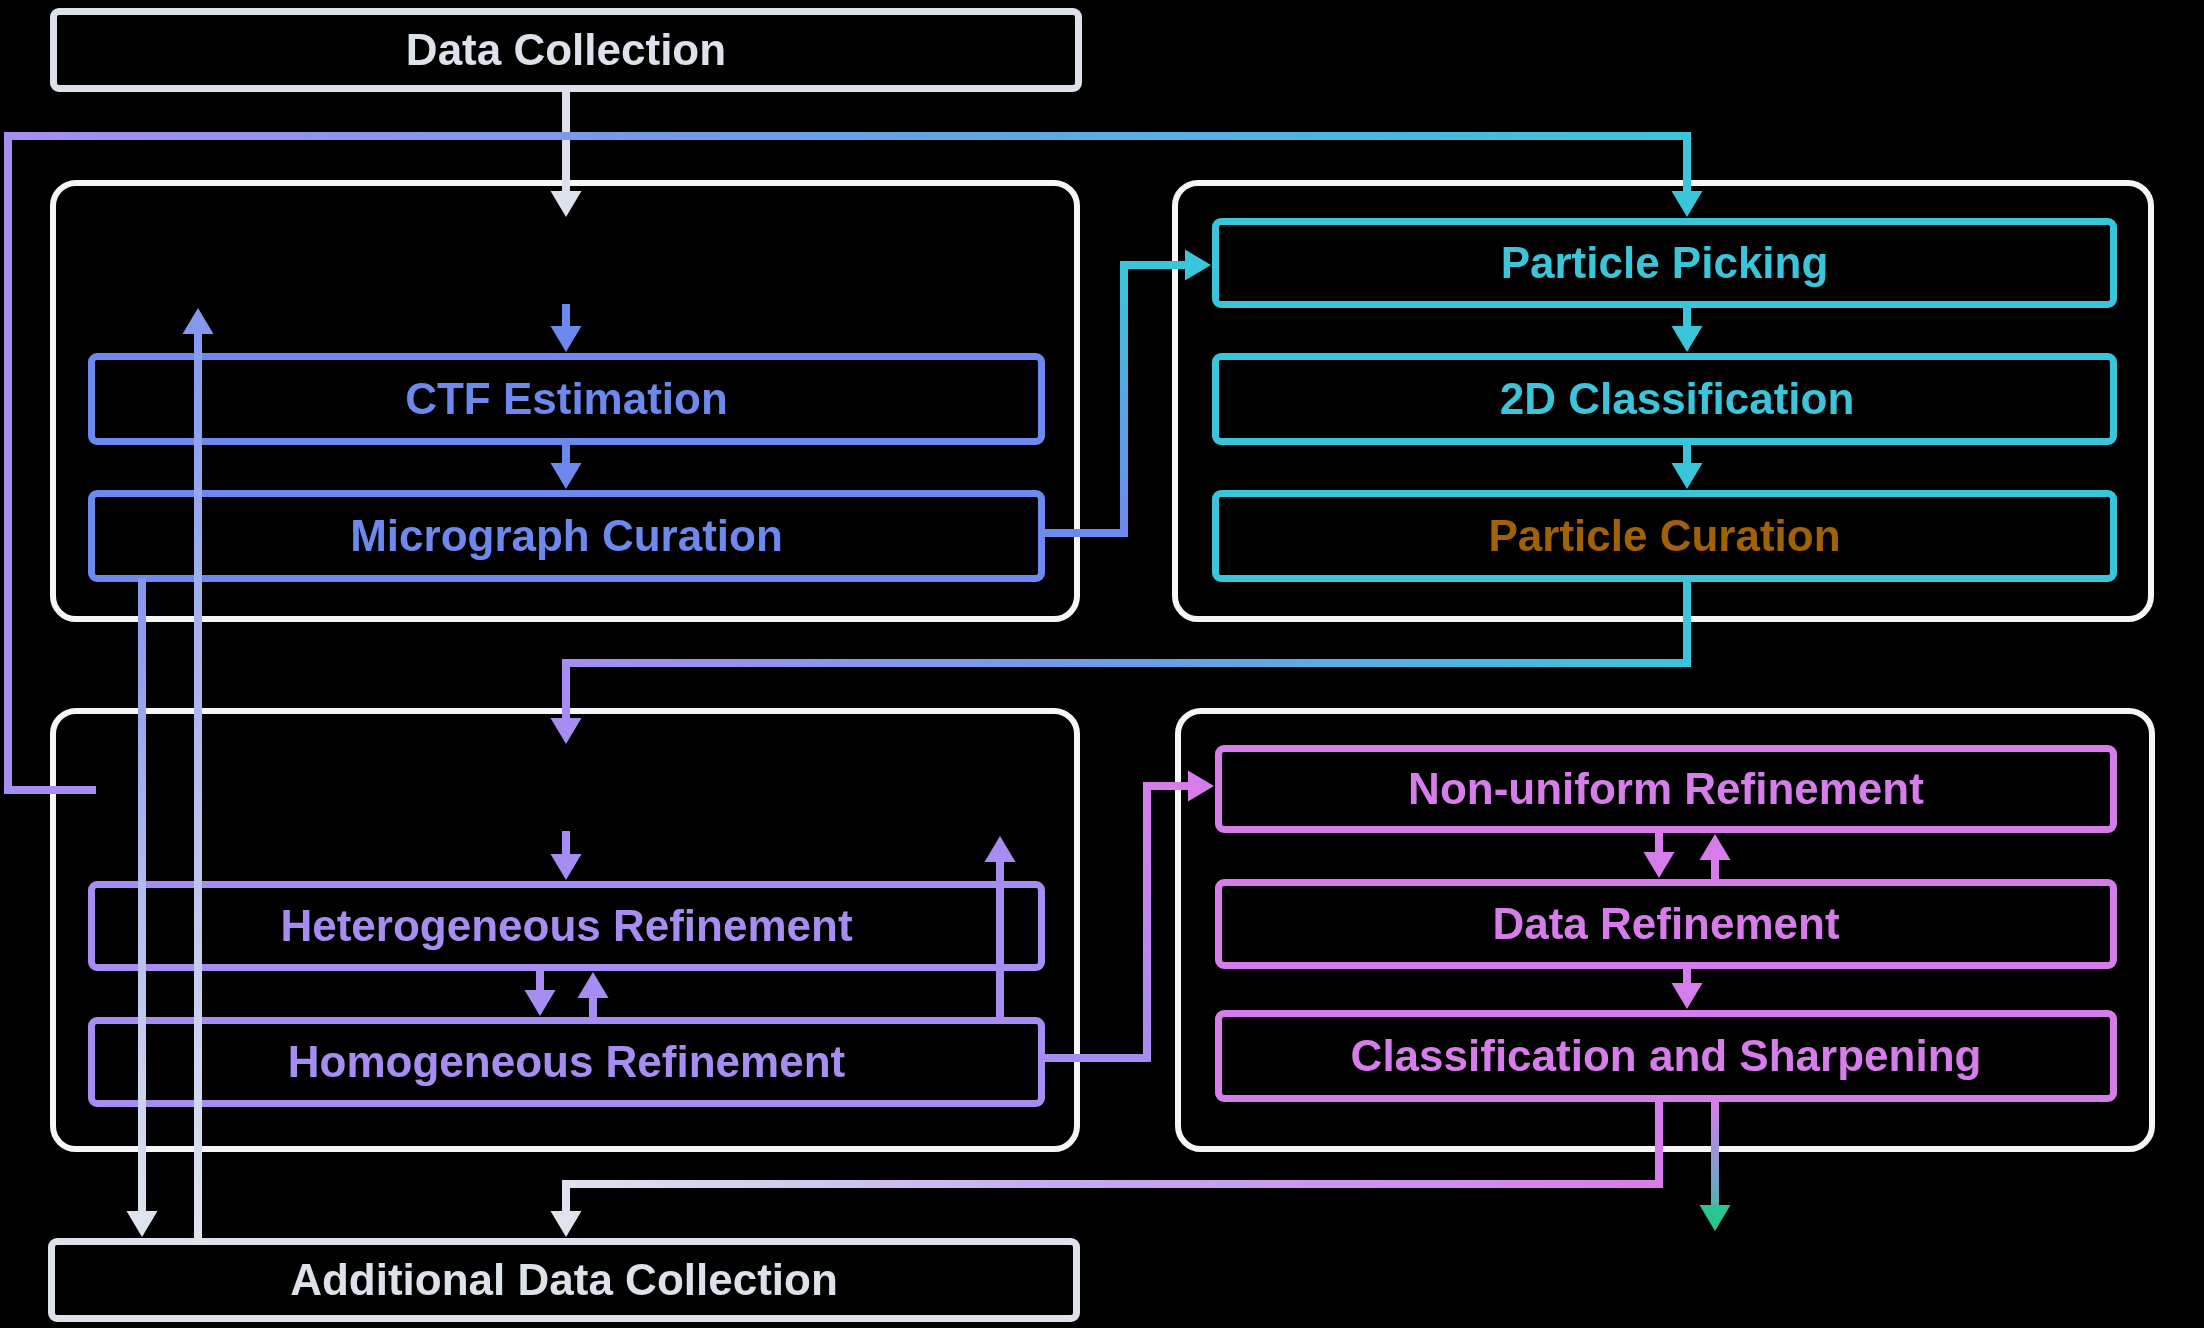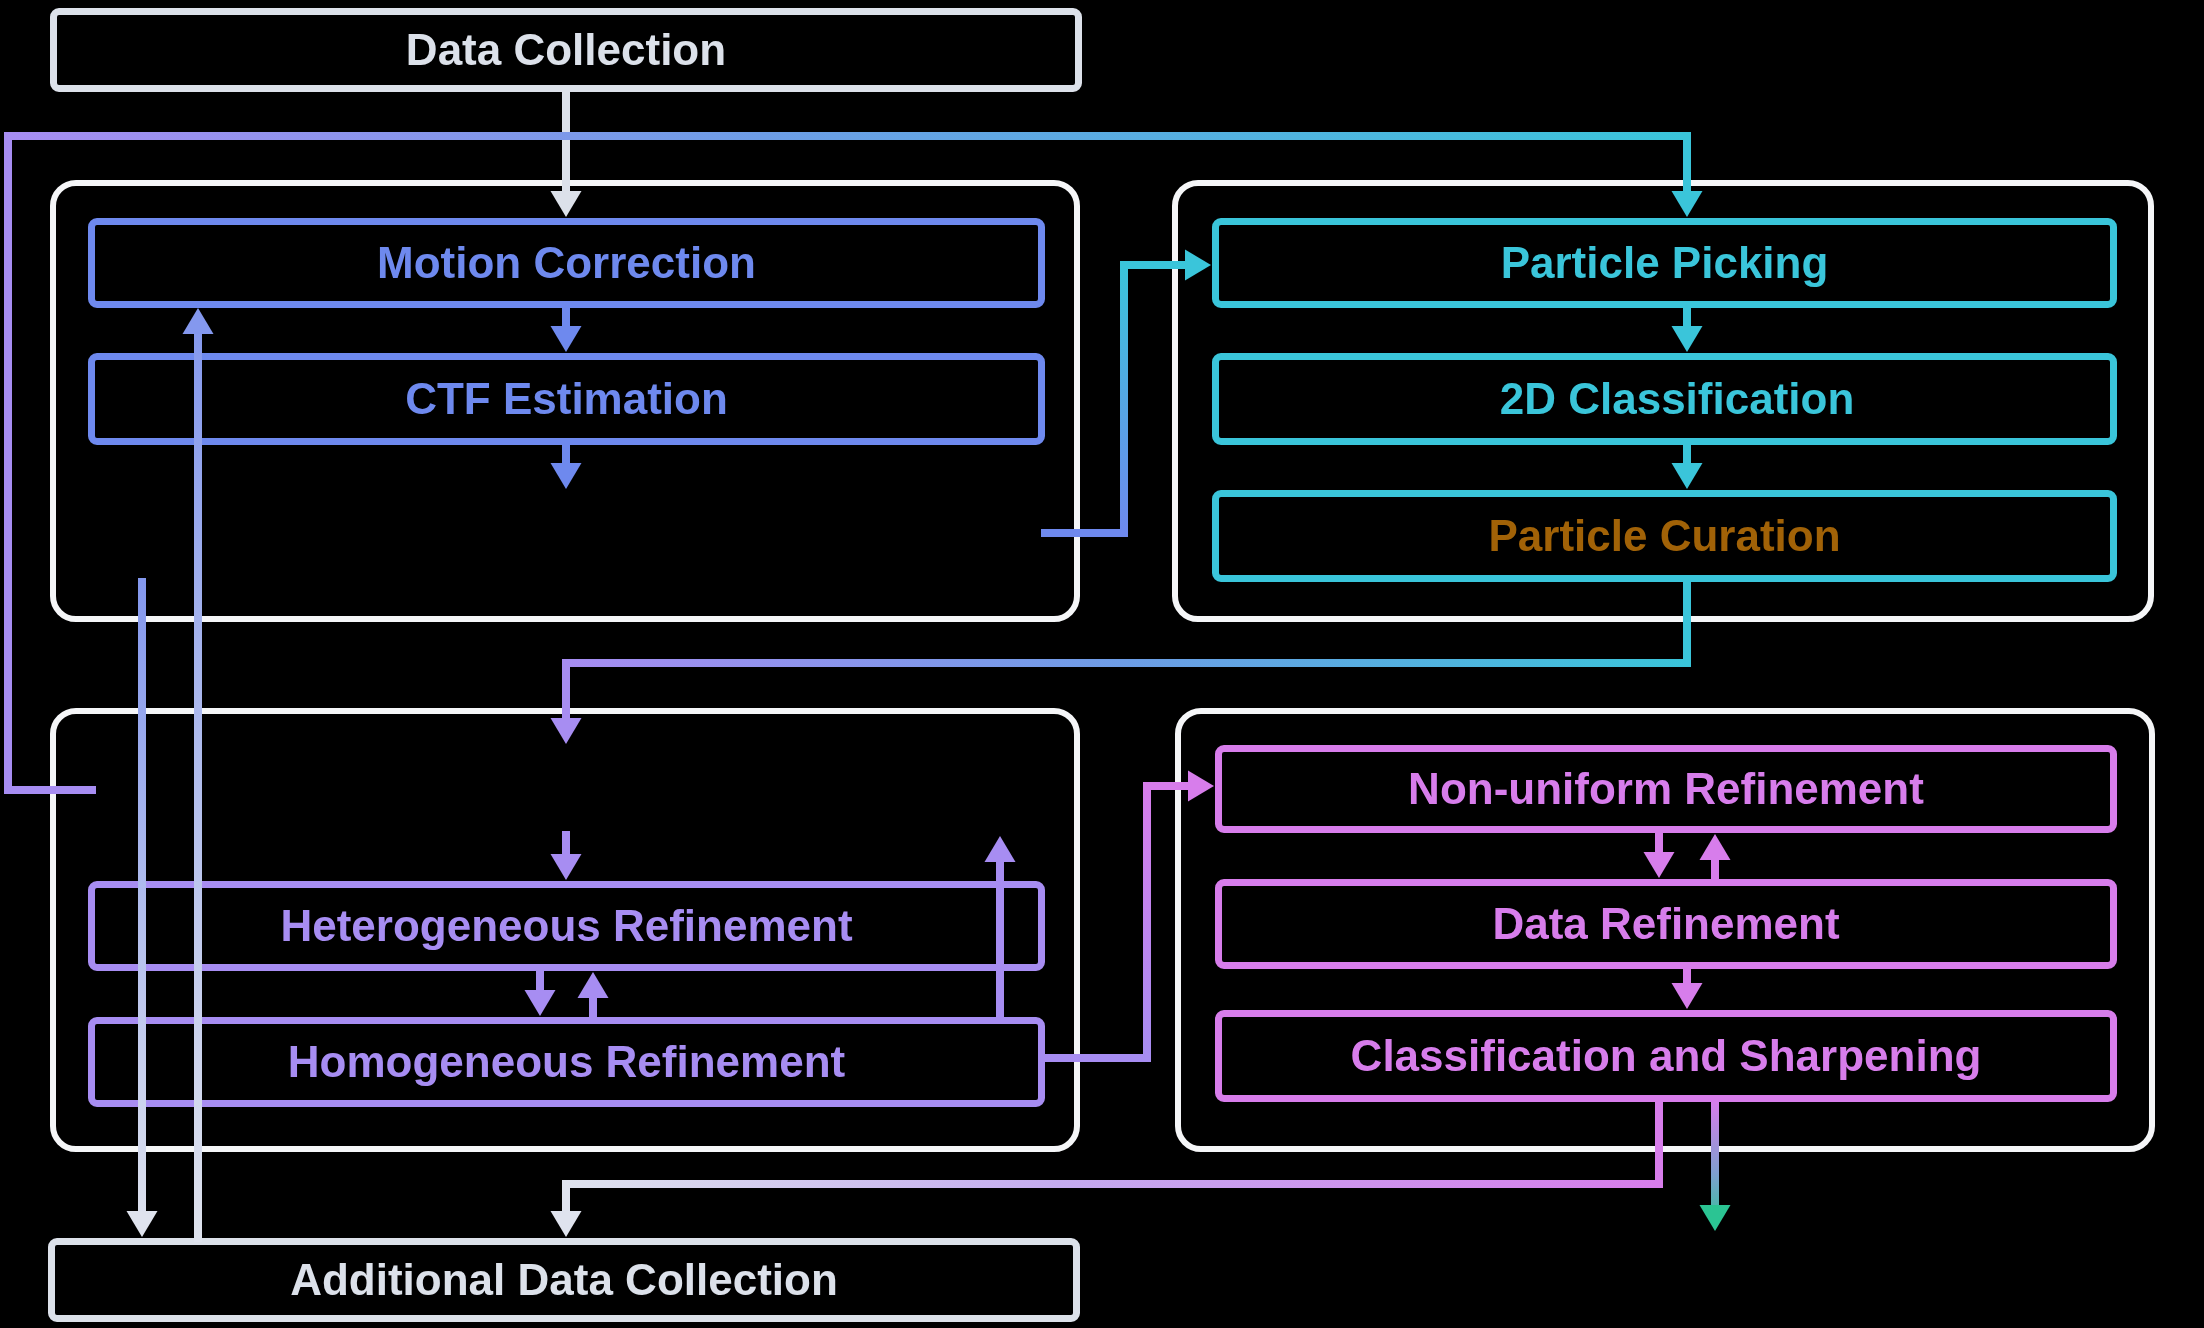--- a/index.html
+++ b/index.html
@@ -41,25 +41,25 @@
 <body>
 
 <div id="diagram-canvas" style="background: rgb(0, 0, 0);">
     <div class="group-box" style="left: 50px; top: 180px; width: 1030px; height: 442px; border-color: rgb(245, 246, 248);"></div>
     <div class="group-box" style="left: 1172px; top: 180px; width: 982px; height: 442px; border-color: rgb(245, 246, 248);"></div>
     <div class="group-box" style="left: 50px; top: 708px; width: 1030px; height: 444px; border-color: rgb(245, 246, 248);"></div>
     <div class="group-box" style="left: 1175px; top: 708px; width: 980px; height: 444px; border-color: rgb(245, 246, 248);"></div>
     <div class="node" style="left: 50px; top: 8px; width: 1032px; height: 84px; border-color: rgb(220, 225, 234); color: rgb(220, 225, 234);">
       <span>Data Collection</span>
     </div>
-    <div class="node" style="left: 88px; top: 218px; width: 957px; height: 90px; border-color: rgb(110, 137, 238); color: rgb(110, 137, 238);">
-      <span>Motion Correction</span>
-    </div>
     <div class="node" style="left: 88px; top: 353px; width: 957px; height: 92px; border-color: rgb(110, 137, 238); color: rgb(110, 137, 238);">
       <span>CTF Estimation</span>
+    </div>
+    <div class="node" style="left: 88px; top: 490px; width: 957px; height: 92px; border-color: rgb(110, 137, 238); color: rgb(110, 137, 238);">
+      <span>Micrograph Curation</span>
     </div>
     <div class="node" style="left: 1212px; top: 218px; width: 905px; height: 90px; border-color: rgb(58, 197, 218); color: rgb(58, 197, 218);">
       <span>Particle Picking</span>
     </div>
     <div class="node" style="left: 1212px; top: 353px; width: 905px; height: 92px; border-color: rgb(58, 197, 218); color: rgb(58, 197, 218); padding-left: 25px;">
       <span>2D Classification</span>
     </div>
     <div class="node" style="left: 1212px; top: 490px; width: 905px; height: 92px; border-color: rgb(58, 197, 218); color: #a16207;">
       <span>Particle Curation</span>
     </div>

